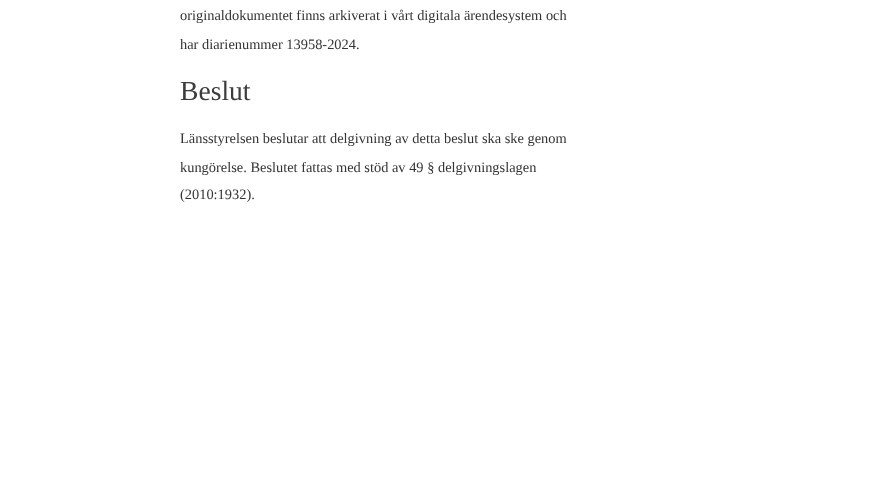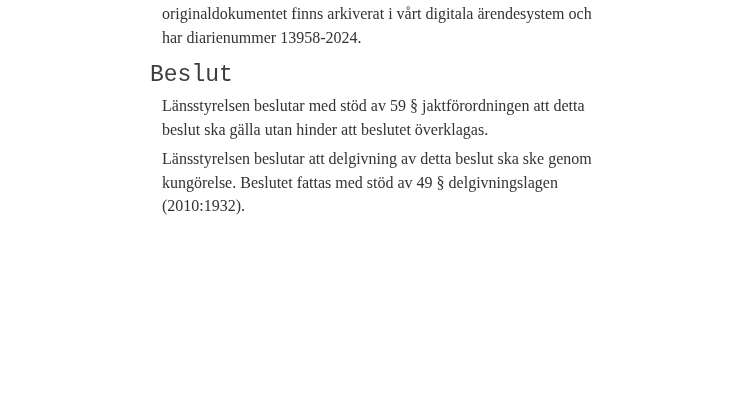--- a/index.html
+++ b/index.html
@@ -13,50 +13,48 @@
     background: var(--page-bg, #ffffff);
   }
   .text-column {
     box-sizing: border-box;
     margin-left: 150px;
     padding-top: 2px;
     width: 486px;
   }
   .body-paragraph {
     font-family: "Liberation Serif", "DejaVu Serif", serif;
-    font-size: 16px;
+    font-size: 12px;
     line-height: 23.5px;
     color: var(--body-text, #333333);
-    margin: 0 0 6px 12px;
+    margin: 0 0 6px 0;
     white-space: pre-line;
   }
   .section-heading {
-    font-family: Liberation Mono, monospace;
+    font-family: Liberation Serif, serif;
     font-size: 23px;
     line-height: 29px;
     font-weight: 400;
     color: var(--heading-text, #3d3d3d);
-    margin: 12px 0 4px 0;
+    margin: 12px 0 14px 0;
   }
 </style>
 </head>
 <body>
 
 <div class="page">
   <div class="text-column">
 
     <p class="body-paragraph">originaldokumentet finns arkiverat i vårt digitala ärendesystem och
 har diarienummer 13958-2024.</p>
 
 
     <h2 class="section-heading">Beslut</h2>
 
 
 
-    <p class="body-paragraph">Länsstyrelsen beslutar med stöd av 59 § jaktförordningen att detta
-beslut ska gälla utan hinder att beslutet överklagas.</p>
 
     <p class="body-paragraph">Länsstyrelsen beslutar att delgivning av detta beslut ska ske genom
 kungörelse. Beslutet fattas med stöd av 49 § delgivningslagen
 (2010:1932).</p>
 
   </div>
 </div>
 
 </body></html>

